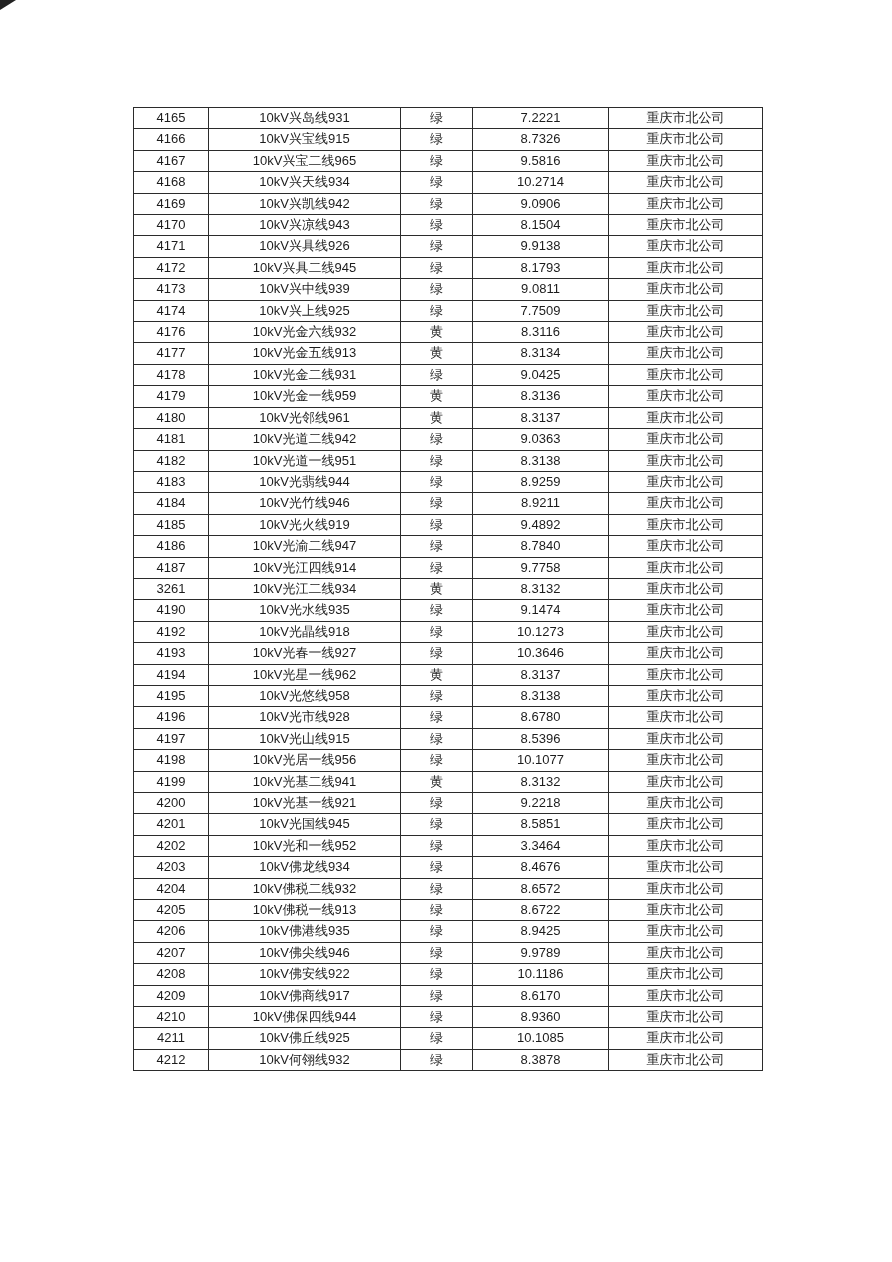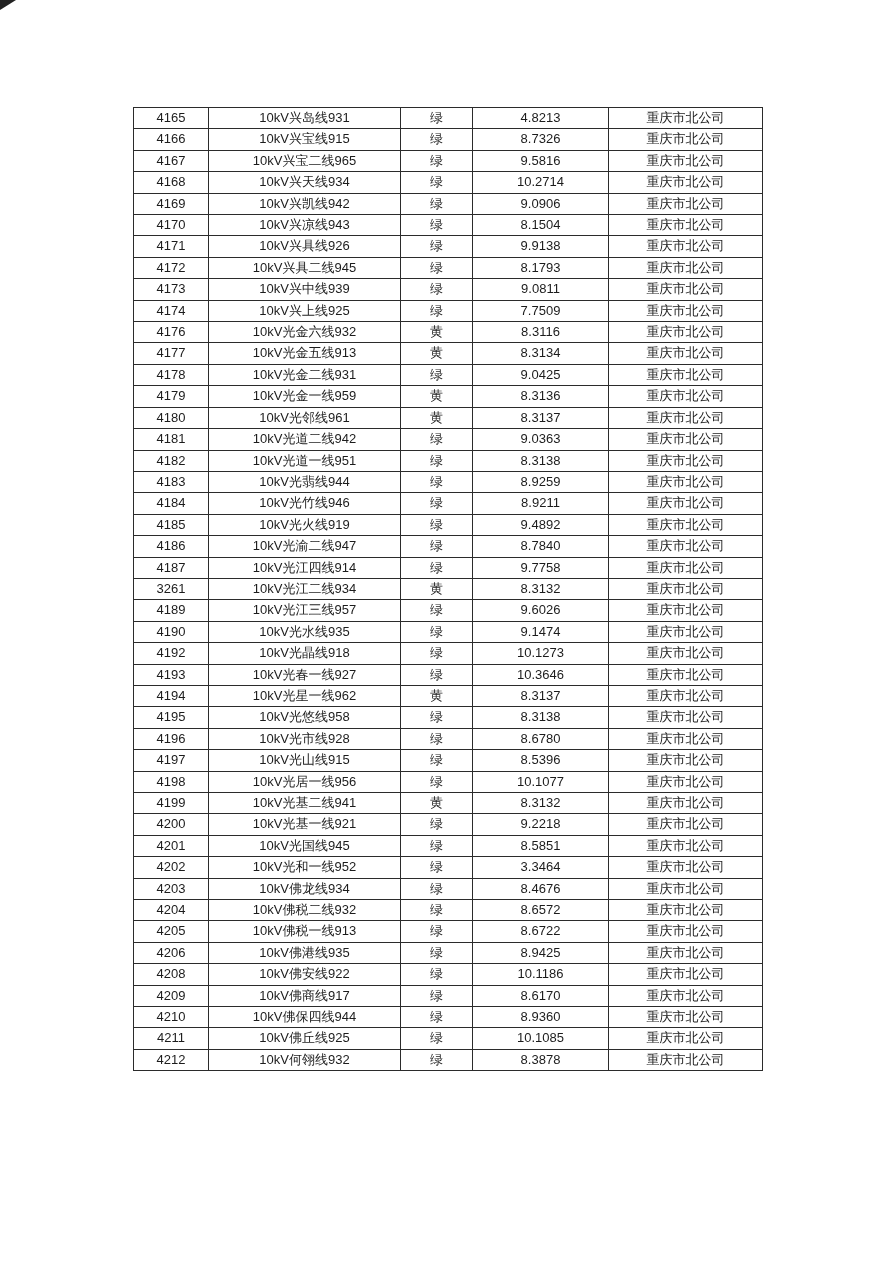--- a/index.html
+++ b/index.html
@@ -61,21 +61,21 @@
     <col style="width:192px">
     <col style="width:72px">
     <col style="width:136px">
     <col style="width:154px">
   </colgroup>
   <tbody id="table-body">
       <tr>
         <td>4165</td>
         <td>10kV兴岛线931</td>
         <td>绿</td>
-        <td>4.8213</td>
+        <td>7.2221</td>
         <td>重庆市北公司</td>
       </tr>
       <tr>
         <td>4166</td>
         <td>10kV兴宝线915</td>
         <td>绿</td>
         <td>8.7326</td>
         <td>重庆市北公司</td>
       </tr>
       <tr>
@@ -219,27 +219,20 @@
         <td>重庆市北公司</td>
       </tr>
       <tr>
         <td>3261</td>
         <td>10kV光江二线934</td>
         <td>黄</td>
         <td>8.3132</td>
         <td>重庆市北公司</td>
       </tr>
       <tr>
-        <td>4189</td>
-        <td>10kV光江三线957</td>
-        <td>绿</td>
-        <td>9.6026</td>
-        <td>重庆市北公司</td>
-      </tr>
-      <tr>
         <td>4190</td>
         <td>10kV光水线935</td>
         <td>绿</td>
         <td>9.1474</td>
         <td>重庆市北公司</td>
       </tr>
       <tr>
         <td>4192</td>
         <td>10kV光晶线918</td>
         <td>绿</td>
@@ -335,20 +328,27 @@
         <td>10kV佛税一线913</td>
         <td>绿</td>
         <td>8.6722</td>
         <td>重庆市北公司</td>
       </tr>
       <tr>
         <td>4206</td>
         <td>10kV佛港线935</td>
         <td>绿</td>
         <td>8.9425</td>
+        <td>重庆市北公司</td>
+      </tr>
+      <tr>
+        <td>4207</td>
+        <td>10kV佛尖线946</td>
+        <td>绿</td>
+        <td>9.9789</td>
         <td>重庆市北公司</td>
       </tr>
       <tr>
         <td>4208</td>
         <td>10kV佛安线922</td>
         <td>绿</td>
         <td>10.1186</td>
         <td>重庆市北公司</td>
       </tr>
       <tr>

